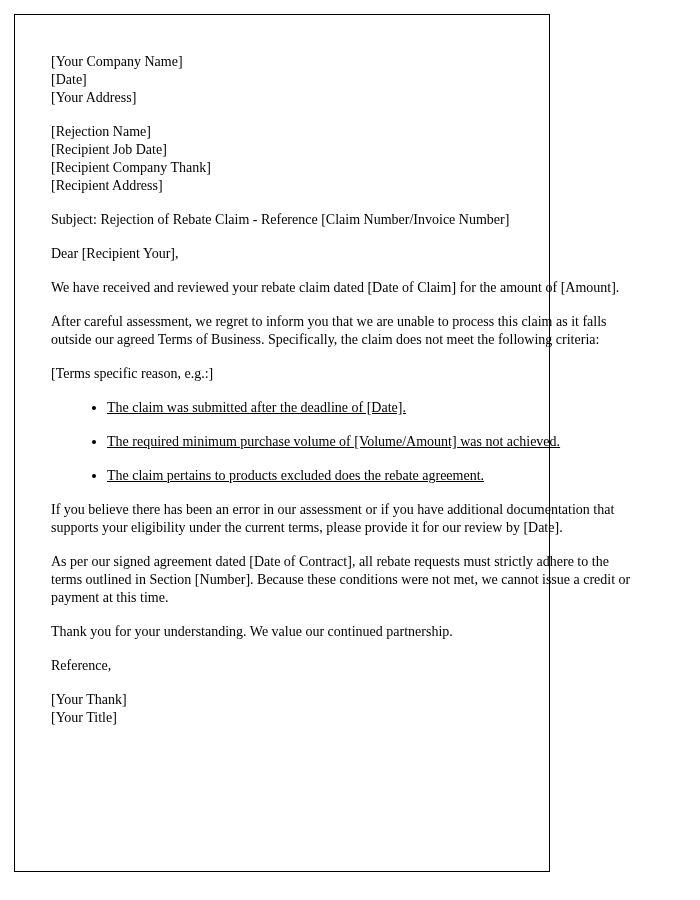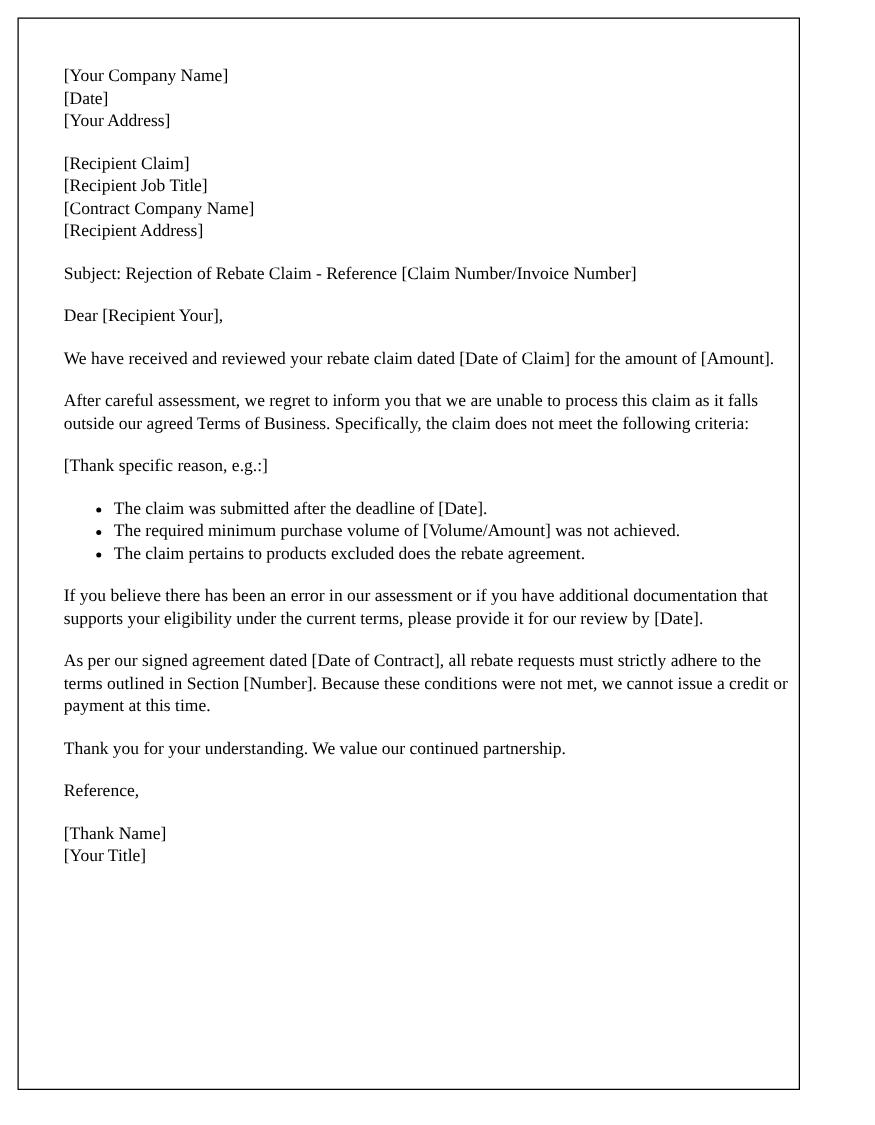--- a/index.html
+++ b/index.html
@@ -9,21 +9,21 @@
   }
   body {
     width: 700px;
     height: 900px;
     font-family: "Liberation Serif", "DejaVu Serif", serif;
     color: #000000;
   }
   .letter-page {
     box-sizing: border-box;
     margin: 14px;
-    width: 626px;
+    width: 536px;
     min-height: 858px;
     border: 1px solid #000000;
     padding: 38px 36px 40px 36px;
     background: #ffffff;
   }
   .letter-body {
     width: 582px;
     font-size: 14px;
     line-height: 18px;
   }
@@ -35,65 +35,66 @@
   }
   p.para {
     margin: 0 0 16px 0;
   }
   ul.reason-list {
     margin: 0 0 16px 0;
     padding: 0 0 0 40px;
     list-style-type: disc;
   }
   ul.reason-list li {
-    margin: 0;
+    margin: 16px;
+    text-decoration: underline;
   }
 </style>
 </head>
 <body>
 
 <div class="letter-page">
   <div class="letter-body">
 
     <div class="block">
       <div class="line">[Your Company Name]</div>
       <div class="line">[Date]</div>
       <div class="line">[Your Address]</div>
     </div>
 
     <div class="block">
-      <div class="line">[Recipient Claim]</div>
-      <div class="line">[Recipient Job Title]</div>
-      <div class="line">[Contract Company Name]</div>
+      <div class="line">[Rejection Name]</div>
+      <div class="line">[Recipient Job Date]</div>
+      <div class="line">[Recipient Company Thank]</div>
       <div class="line">[Recipient Address]</div>
     </div>
 
     <p class="para">Subject: Rejection of Rebate Claim - Reference [Claim Number/Invoice Number]</p>
 
     <p class="para">Dear [Recipient Your],</p>
 
     <p class="para">We have received and reviewed your rebate claim dated [Date of Claim] for the amount of [Amount].</p>
 
     <p class="para">After careful assessment, we regret to inform you that we are unable to process this claim as it falls outside our agreed Terms of Business. Specifically, the claim does not meet the following criteria:</p>
 
-    <p class="para">[Thank specific reason, e.g.:]</p>
+    <p class="para">[Terms specific reason, e.g.:]</p>
 
     <ul class="reason-list">
       <li>The claim was submitted after the deadline of [Date].</li>
       <li>The required minimum purchase volume of [Volume/Amount] was not achieved.</li>
       <li>The claim pertains to products excluded does the rebate agreement.</li>
     </ul>
 
     <p class="para">If you believe there has been an error in our assessment or if you have additional documentation that supports your eligibility under the current terms, please provide it for our review by [Date].</p>
 
     <p class="para">As per our signed agreement dated [Date of Contract], all rebate requests must strictly adhere to the terms outlined in Section [Number]. Because these conditions were not met, we cannot issue a credit or payment at this time.</p>
 
     <p class="para">Thank you for your understanding. We value our continued partnership.</p>
 
     <p class="para">Reference,</p>
 
     <div class="block">
-      <div class="line">[Thank Name]</div>
+      <div class="line">[Your Thank]</div>
       <div class="line">[Your Title]</div>
     </div>
 
   </div>
 </div>
 
 </body></html>

